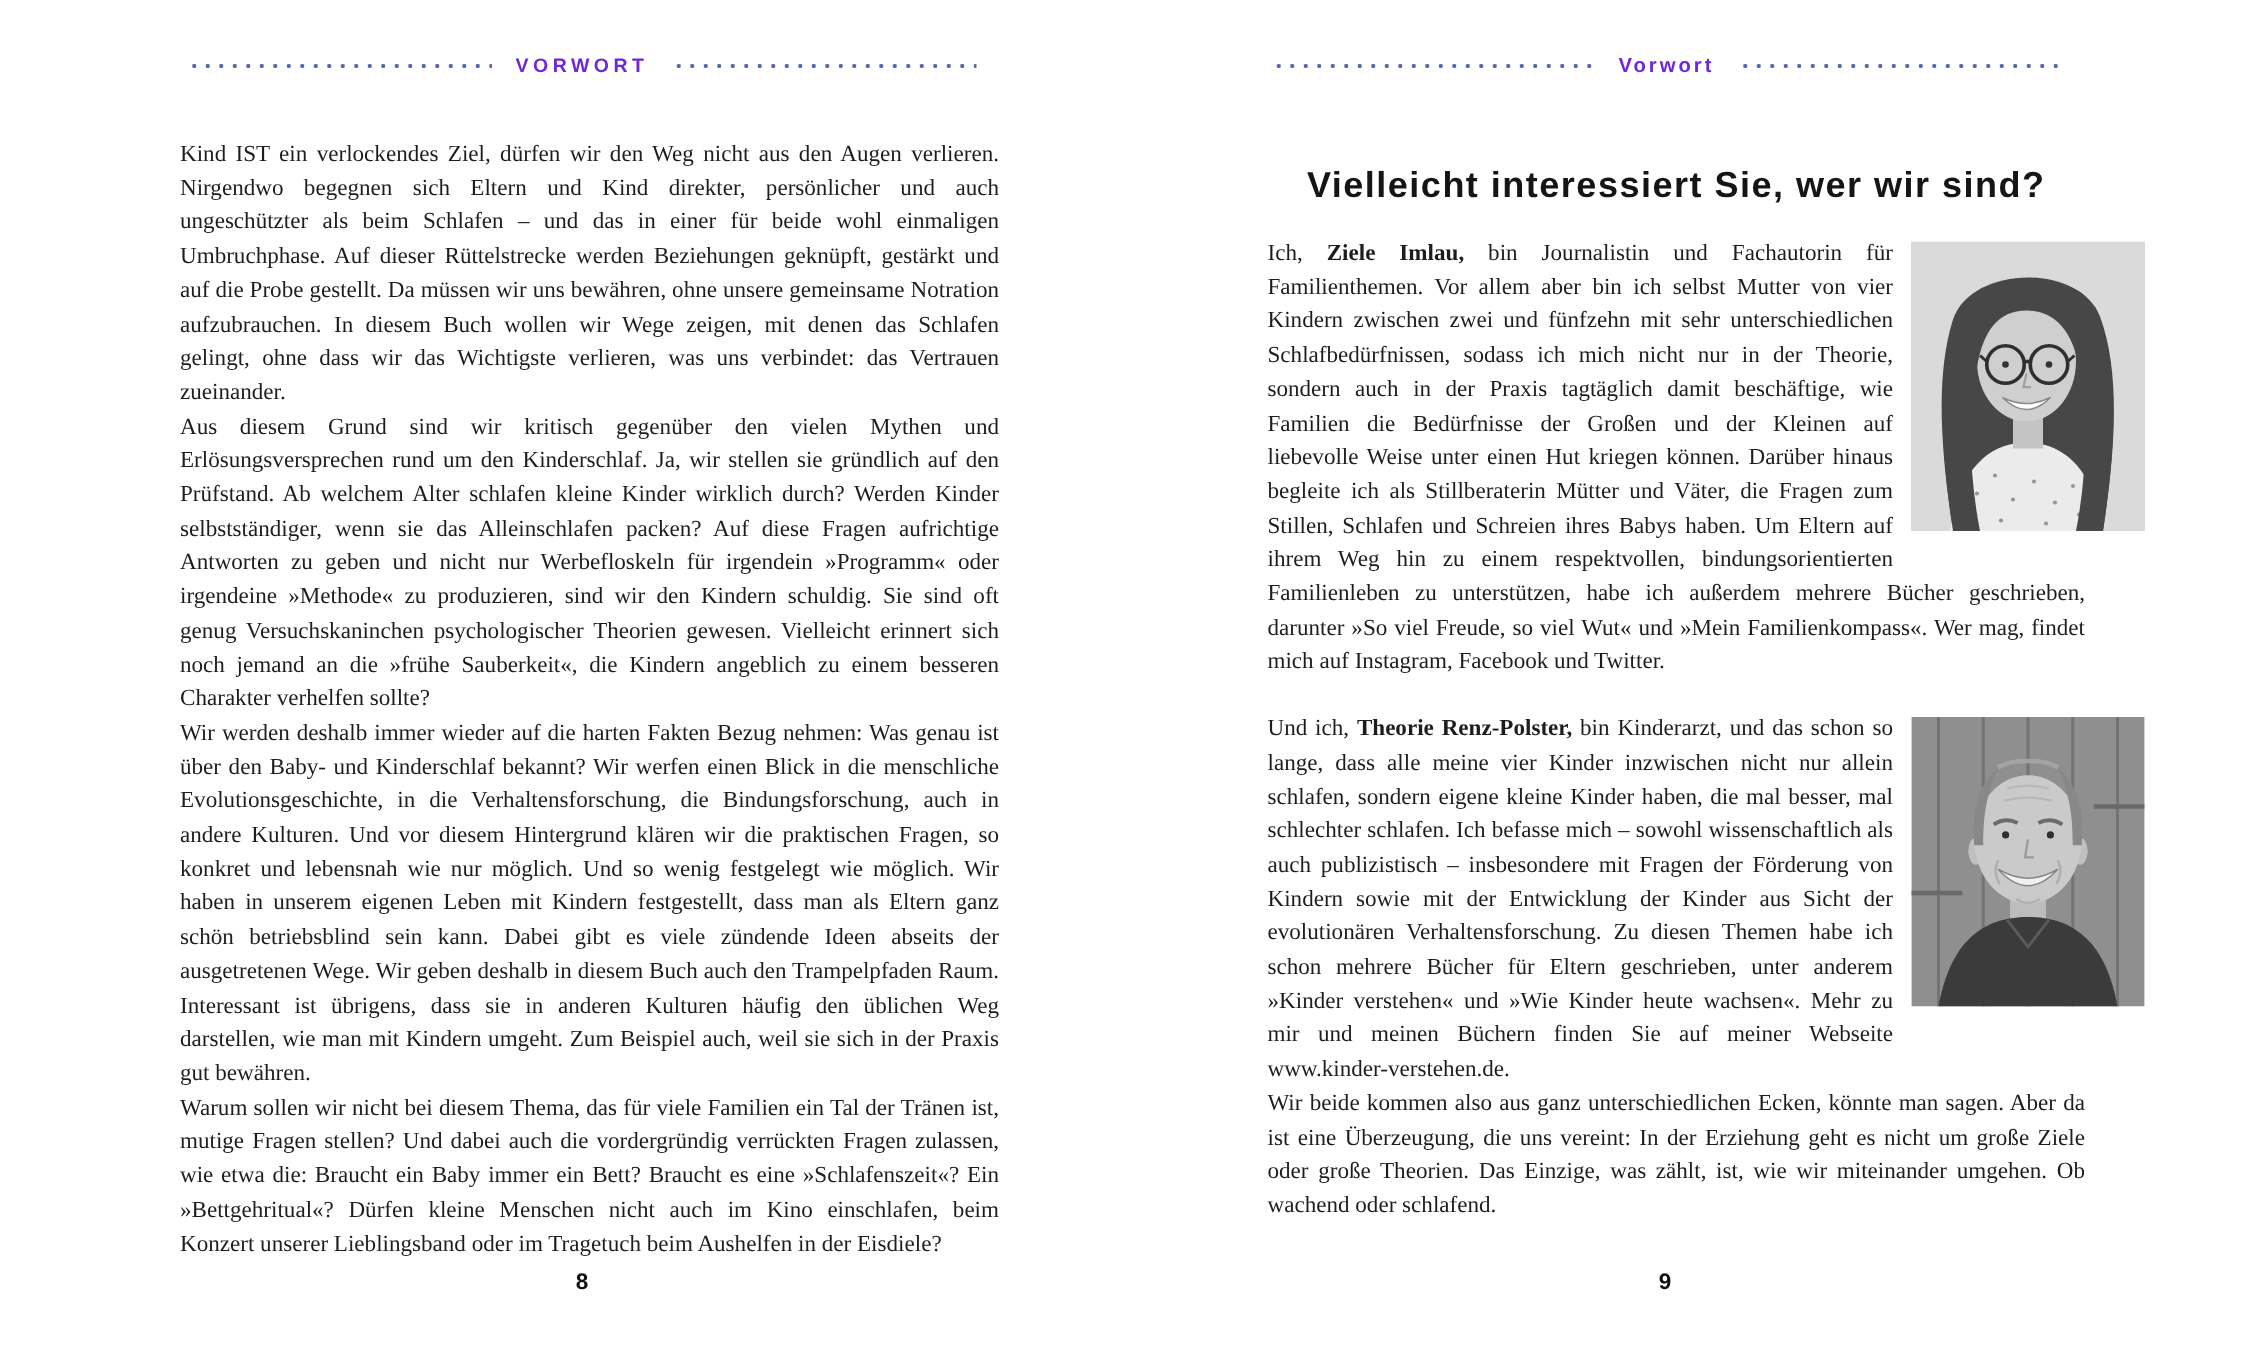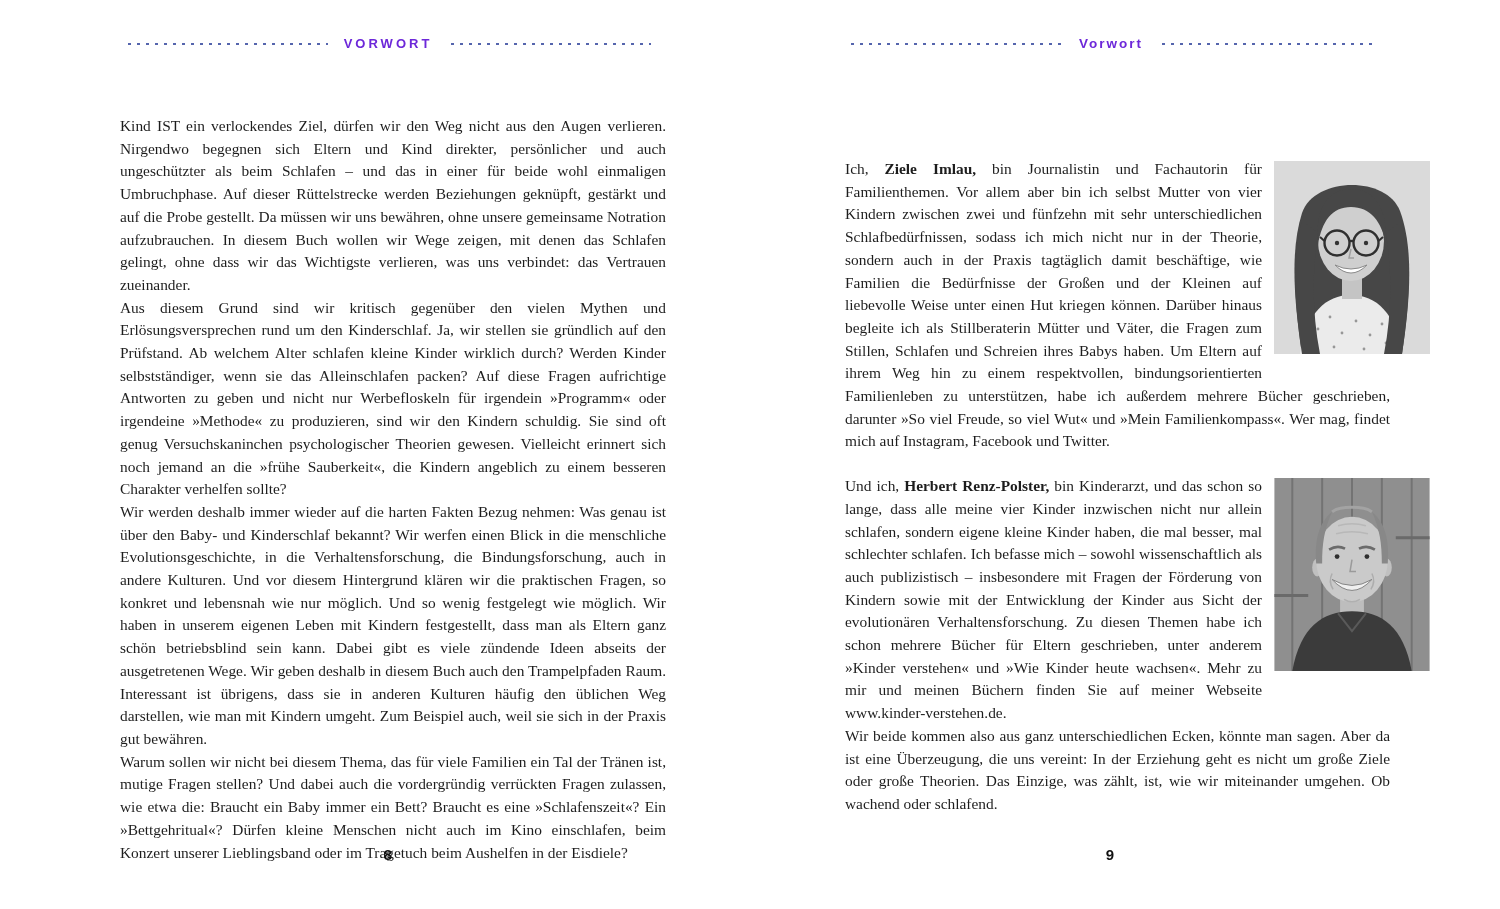--- a/index.html
+++ b/index.html
@@ -45,21 +45,21 @@
   
   .body-text {
     position: absolute;
     font-size: 15.4px;
     line-height: 22.7px;
     text-align: justify;
     hyphens: auto;
     -webkit-hyphens: auto;
   }
   .body-text p { margin: 0; }
-  #left-body  { left: 120px; top: 115px; width: 546px; }
+  #left-body  { left: 120px; top: 92px; width: 546px; }
   #right-body { left: 845px; top: 158px; width: 545px; }
   #right-body .para-gap { margin-top: 22px; }
   .author-name { font-weight: bold; }
 
   
   .page-heading {
     position: absolute;
     left: 845px;
     top: 110px;
     width: 545px;
@@ -116,20 +116,21 @@
   </div>
 
   <div class="page-number left">8</div>
 
   <header class="running-head right">
     <span class="dots"></span>
     <span class="head-label mixed">Vorwort</span>
     <span class="dots"></span>
   </header>
 
+  <h1 class="page-heading">Vielleicht interessiert Sie, wer wir sind?</h1>
 
   <div class="body-text" id="right-body">
 
     <p>
       <span class="photo">
         <svg viewBox="0 0 156 193" xmlns="http://www.w3.org/2000/svg">
           <rect width="156" height="193" fill="#dadada"></rect>
           <path d="M28,193 C20,140 16,90 28,52 C40,16 112,14 126,50 C140,88 136,140 128,193 Z" fill="#474747"></path>
           <path d="M34,70 C30,110 32,150 38,190" stroke="#5d5d5d" stroke-width="2" fill="none"></path>
           <path d="M122,70 C126,110 124,150 118,190" stroke="#5d5d5d" stroke-width="2" fill="none"></path>
@@ -187,21 +188,21 @@
           <circle cx="63" cy="79" r="2.4" fill="#2f2f2f"></circle>
           <circle cx="93" cy="79" r="2.4" fill="#2f2f2f"></circle>
           <path d="M78,82 L76,94 L82,94" stroke="#9a9a9a" stroke-width="1.5" fill="none"></path>
           <path d="M58,96 Q54,104 59,112" stroke="#adadad" stroke-width="1.5" fill="none"></path>
           <path d="M98,96 Q102,104 97,112" stroke="#adadad" stroke-width="1.5" fill="none"></path>
           <path d="M58,102 Q78,124 98,102 Q78,114 58,102 Z" fill="#f0f0f0" stroke="#848484" stroke-width="1"></path>
           <path d="M70,122 Q78,127 86,122" stroke="#b0b0b0" stroke-width="1.5" fill="none"></path>
         </svg>
       </span>
       <span>Und ich,</span>
-      <span class="author-name">Herbert Renz-Polster,</span>
+      <span class="author-name">Theorie Renz-Polster,</span>
       <span>bin Kinderarzt, und das schon so lange, dass alle meine vier Kinder inzwischen nicht nur allein schlafen, sondern eigene kleine Kinder haben, die mal besser, mal schlechter schlafen. Ich befasse mich – sowohl wissenschaftlich als auch publizistisch – insbesondere mit Fragen der Förderung von Kindern sowie mit der Entwicklung der Kinder aus Sicht der evolutionären Verhaltensforschung. Zu diesen Themen habe ich schon mehrere Bücher für Eltern geschrieben, unter anderem »Kinder verstehen« und »Wie Kinder heute wachsen«. Mehr zu mir und meinen Büchern finden Sie auf meiner Webseite www.kinder-verstehen.de.</span>
     </p>
 
     <p>Wir beide kommen also aus ganz unterschiedlichen Ecken, könnte man sagen. Aber da ist eine Überzeugung, die uns vereint: In der Erziehung geht es nicht um große Ziele oder große Theorien. Das Einzige, was zählt, ist, wie wir miteinander umgehen. Ob wachend oder schlafend.</p>
   </div>
 
   <div class="page-number right">9</div>
 
 </div>
 

